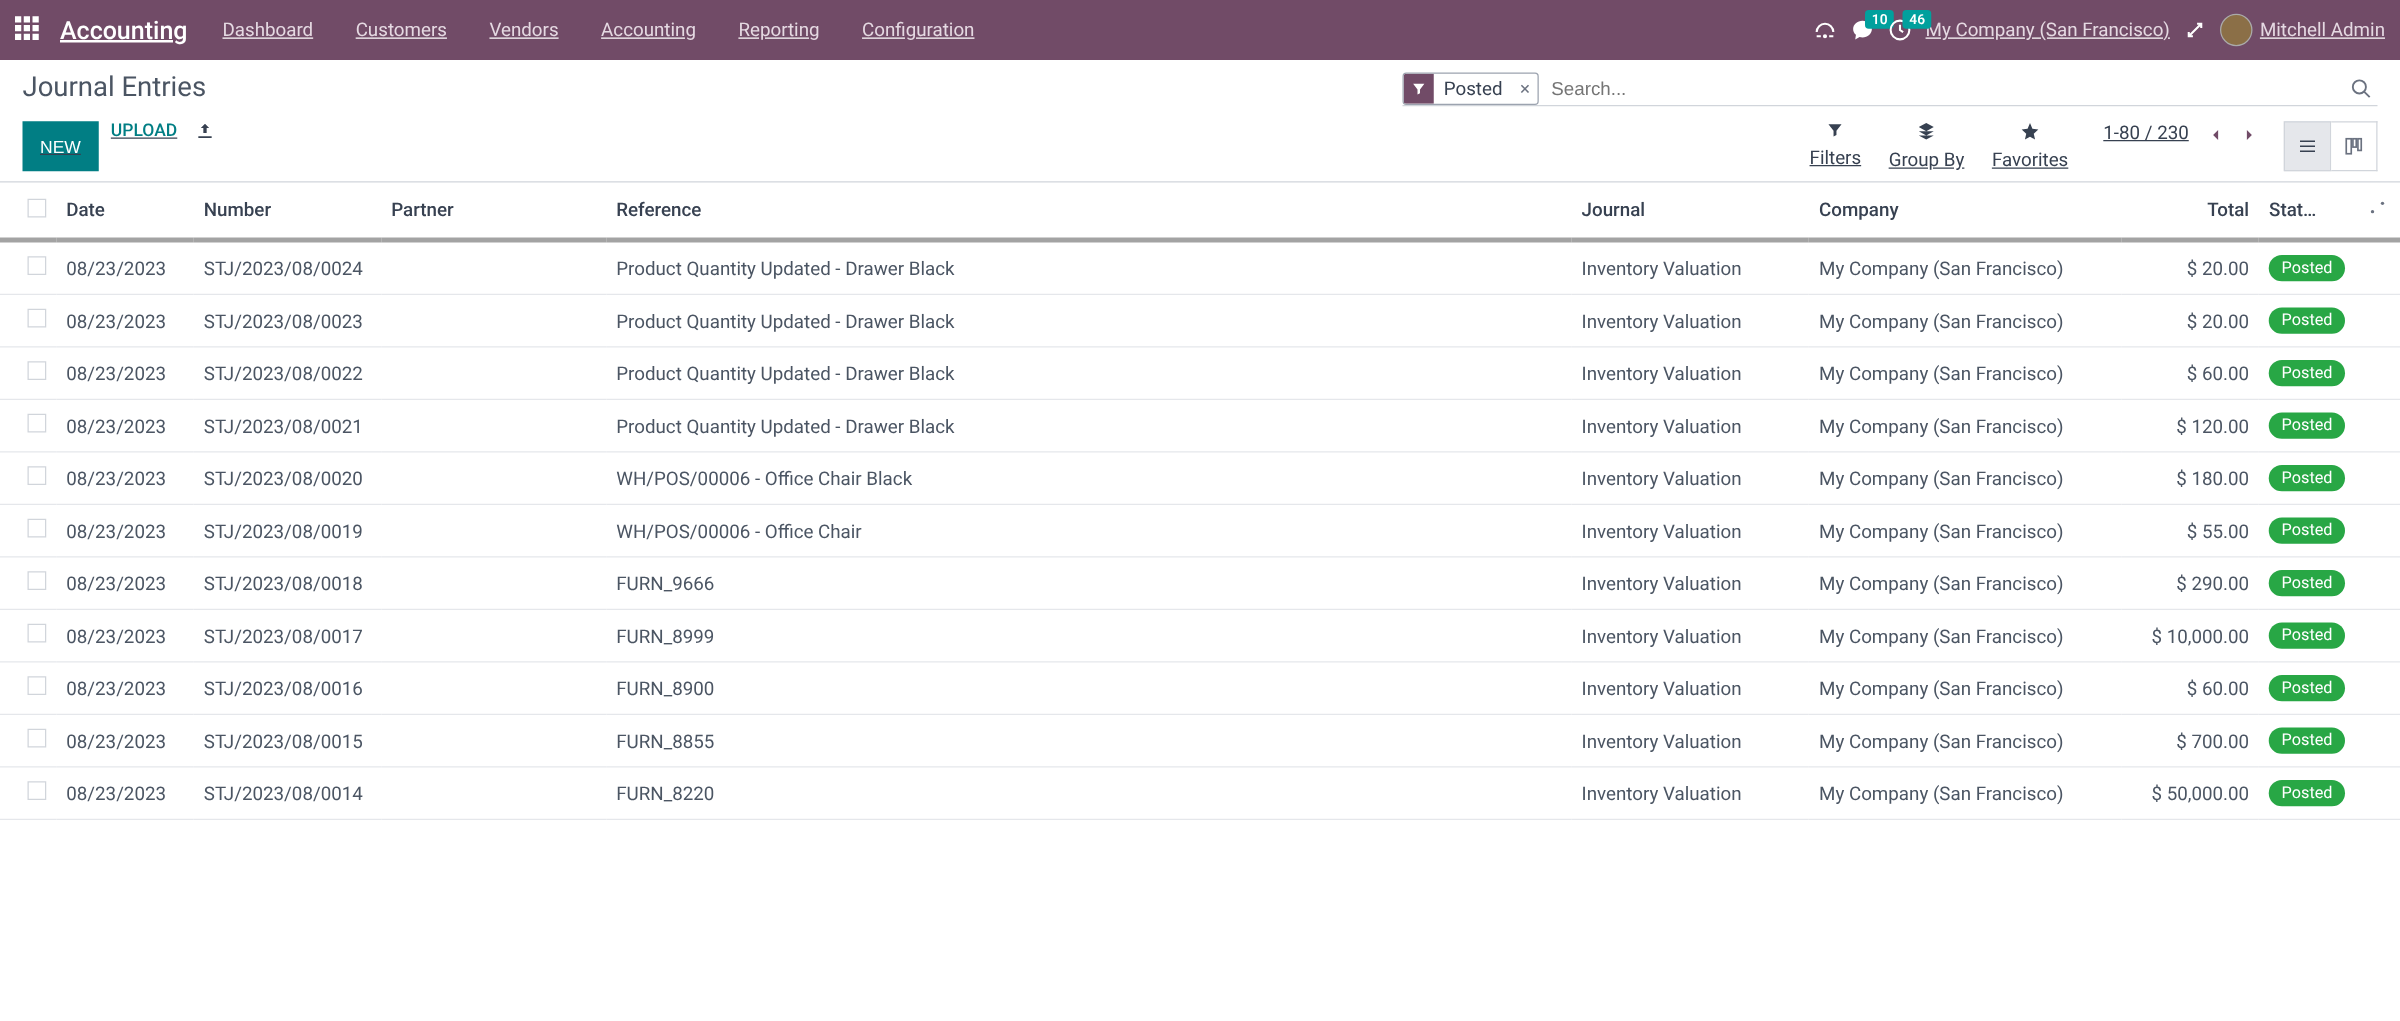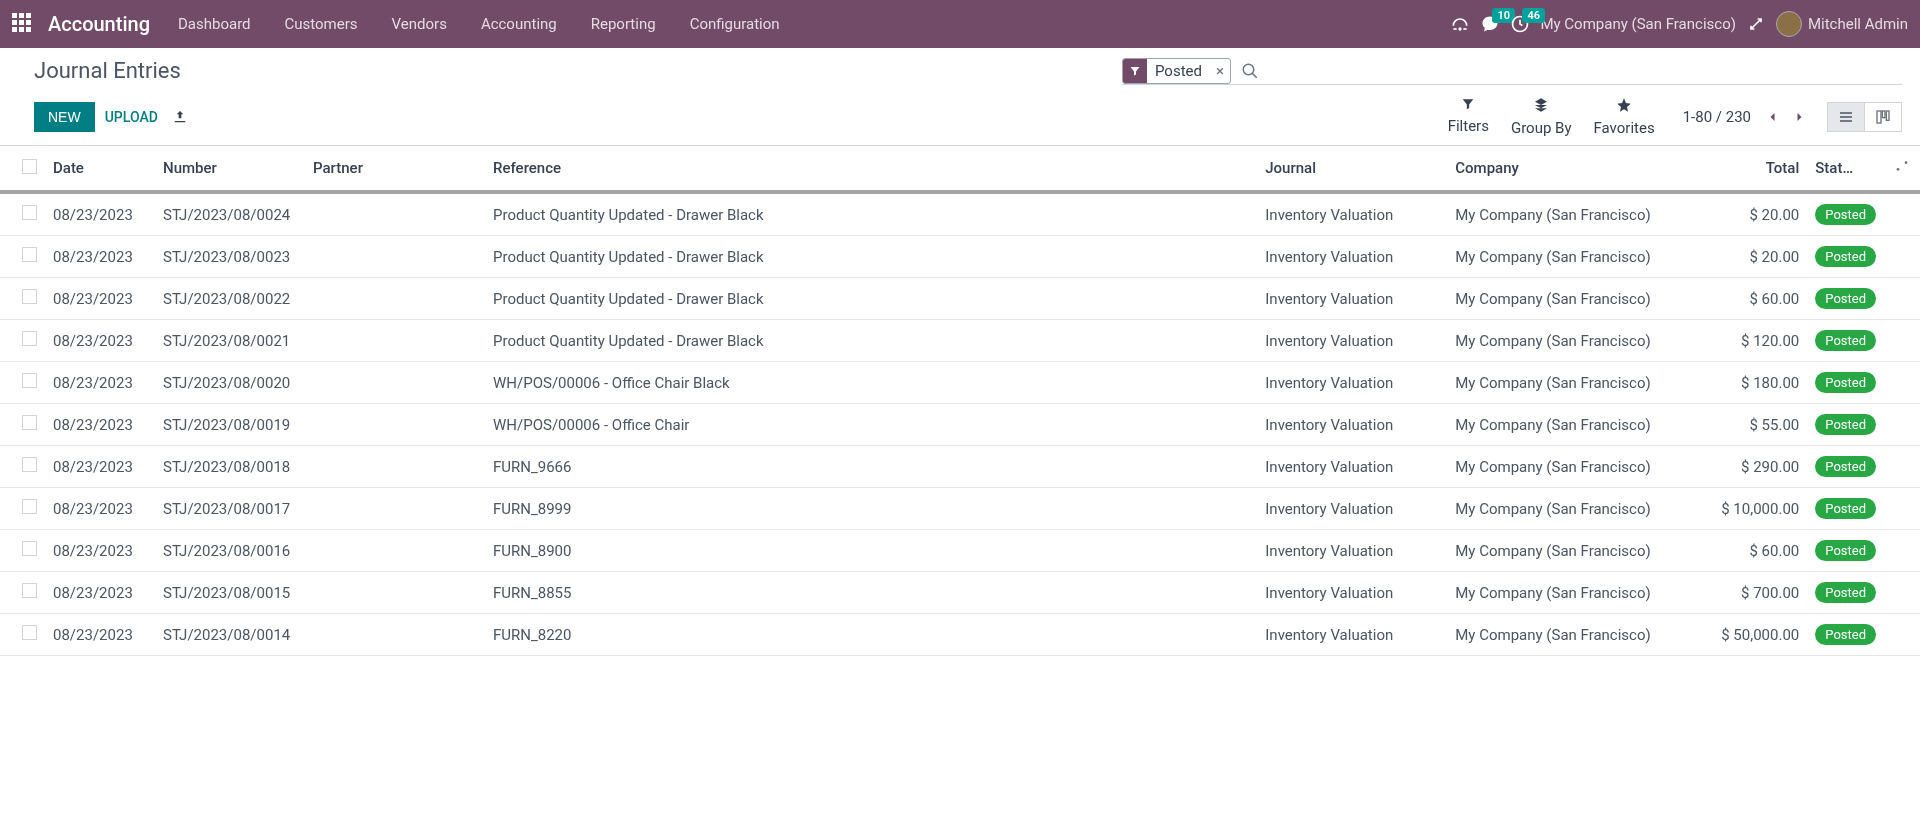--- a/index.html
+++ b/index.html
@@ -1,44 +1,44 @@
 <!DOCTYPE html>
 <html><head>
 <meta charset="utf-8">
 <style>
   * { box-sizing: border-box; margin: 0; padding: 0; }
   body { font-family: -apple-system, BlinkMacSystemFont, "Segoe UI", Roboto, sans-serif; font-size: 14px; color: #374151; background: #fff; }
 
-  .topbar { background: #714B67; color: #fff; height: 48px; display: flex; align-items: center; padding: 4px 12px; }
+  .topbar { background: #714B67; color: #fff; height: 48px; display: flex; align-items: center; padding: 4px 12px; text-decoration: underline; }
   .apps-icon { width: 22px; height: 22px; display: grid; grid-template-columns: repeat(3,5px); grid-template-rows: repeat(3,5px); gap: 2px; cursor: pointer; margin-right: 14px; }
   .apps-icon span { background: #fff; display: block; }
   .app-title { font-size: 20px; font-weight: 500; margin-right: 28px; }
   .nav-menu { display: flex; gap: 34px; }
   .nav-item { color: #e5d9e2; font-size: 15px; cursor: pointer; }
   .topbar-spacer { flex: 1; }
   .topbar-right { display: flex; align-items: center; gap: 10px; }
   .icon-btn { position: relative; cursor: pointer; color: #fff; display: flex; align-items: center; }
   .badge { position: absolute; top: -6px; left: 12px; background: #00A09D; color: #fff; font-size: 11px; padding: 1px 5px; border-radius: 3px; font-weight: 600; }
   .company-name { font-size: 15px; color: #e5d9e2; cursor: pointer; }
   .avatar { width: 26px; height: 26px; border-radius: 50%; background: #8B6F47; display: inline-block; margin-right: 6px; vertical-align: middle; border: 1px solid #aaa; }
   .user-label { font-size: 15px; color: #e5d9e2; cursor: pointer; display: flex; align-items: center; }
 
-  .control-panel { padding: 10px 18px 0 34px; }
+  .control-panel { padding: 10px 18px 0 18px; }
   .cp-top { display: flex; align-items: flex-start; }
   .breadcrumb-title { font-size: 22px; color: #4b5563; }
   .cp-spacer { flex: 1; }
   .search-bar { display: flex; align-items: center; border-bottom: 1px solid #d1d5db; width: 780px; }
   .facet { display: flex; align-items: center; border: 1px solid #9ca3af; border-radius: 3px; overflow: hidden; height: 26px; margin-right: 6px; }
   .facet-icon { background: #714B67; color: #fff; width: 24px; height: 100%; display: flex; align-items: center; justify-content: center; }
   .facet-label { padding: 0 8px; color: #374151; font-size: 15px; }
   .facet-remove { padding: 0 6px; color: #6b7280; cursor: pointer; font-size: 15px; }
   .search-input { border: none; outline: none; flex: 1; font-size: 15px; padding: 4px; color: #374151; }
   .search-icon-btn { color: #6b7280; cursor: pointer; padding: 4px; }
 
-  .cp-bottom { display: flex; align-items: center; margin-top: 12px; padding-bottom: 8px; }
+  .cp-bottom { display: flex; margin-top: 12px; padding-bottom: 8px; text-decoration: underline; }
   .btn-new { background: #017E84; color: #fff; border: none; padding: 7px 14px; font-size: 14px; font-weight: 500; cursor: pointer; margin-right: 10px; }
   .btn-upload { color: #017E84; font-size: 14px; font-weight: 500; cursor: pointer; margin-right: 14px; }
   .upload-icon { color: #374151; cursor: pointer; }
   .search-opts { display: flex; gap: 22px; margin-left: auto; margin-right: 28px; }
   .search-opt { display: flex; align-items: center; gap: 6px; color: #374151; font-size: 15px; cursor: pointer; flex-direction: column; }
   .pager { font-size: 15px; color: #374151; margin-right: 12px; }
   .pager-nav { display: flex; gap: 6px; margin-right: 18px; }
   .pager-btn { color: #714B67; cursor: pointer; font-size: 18px; padding: 4px; }
   .view-switch { display: flex; }
   .view-btn { border: 1px solid #d1d5db; padding: 6px 10px; cursor: pointer; color: #6b7280; background:#fff; display:flex; align-items:center; }
@@ -126,20 +126,21 @@
     <div class="search-bar">
       <div class="facet">
         <div class="facet-icon">
           <svg width="12" height="12" viewBox="0 0 24 24" fill="currentColor">
               <path d="M3 4h18l-7 9v6l-4 2v-8L3 4z"></path>
             </svg>
         </div>
         <div class="facet-label">Posted</div>
         <div class="facet-remove">×</div>
       </div>
+      <input class="search-input" placeholder="Search..." style="">
       <div class="search-icon-btn">
         <svg width="18" height="18" viewBox="0 0 24 24" fill="none" stroke="currentColor" stroke-width="2">
             <circle cx="10" cy="10" r="7"></circle>
             <line x1="21" y1="21" x2="15" y2="15"></line>
           </svg>
       </div>
     </div>
   </div>
 
   <div class="cp-bottom">

